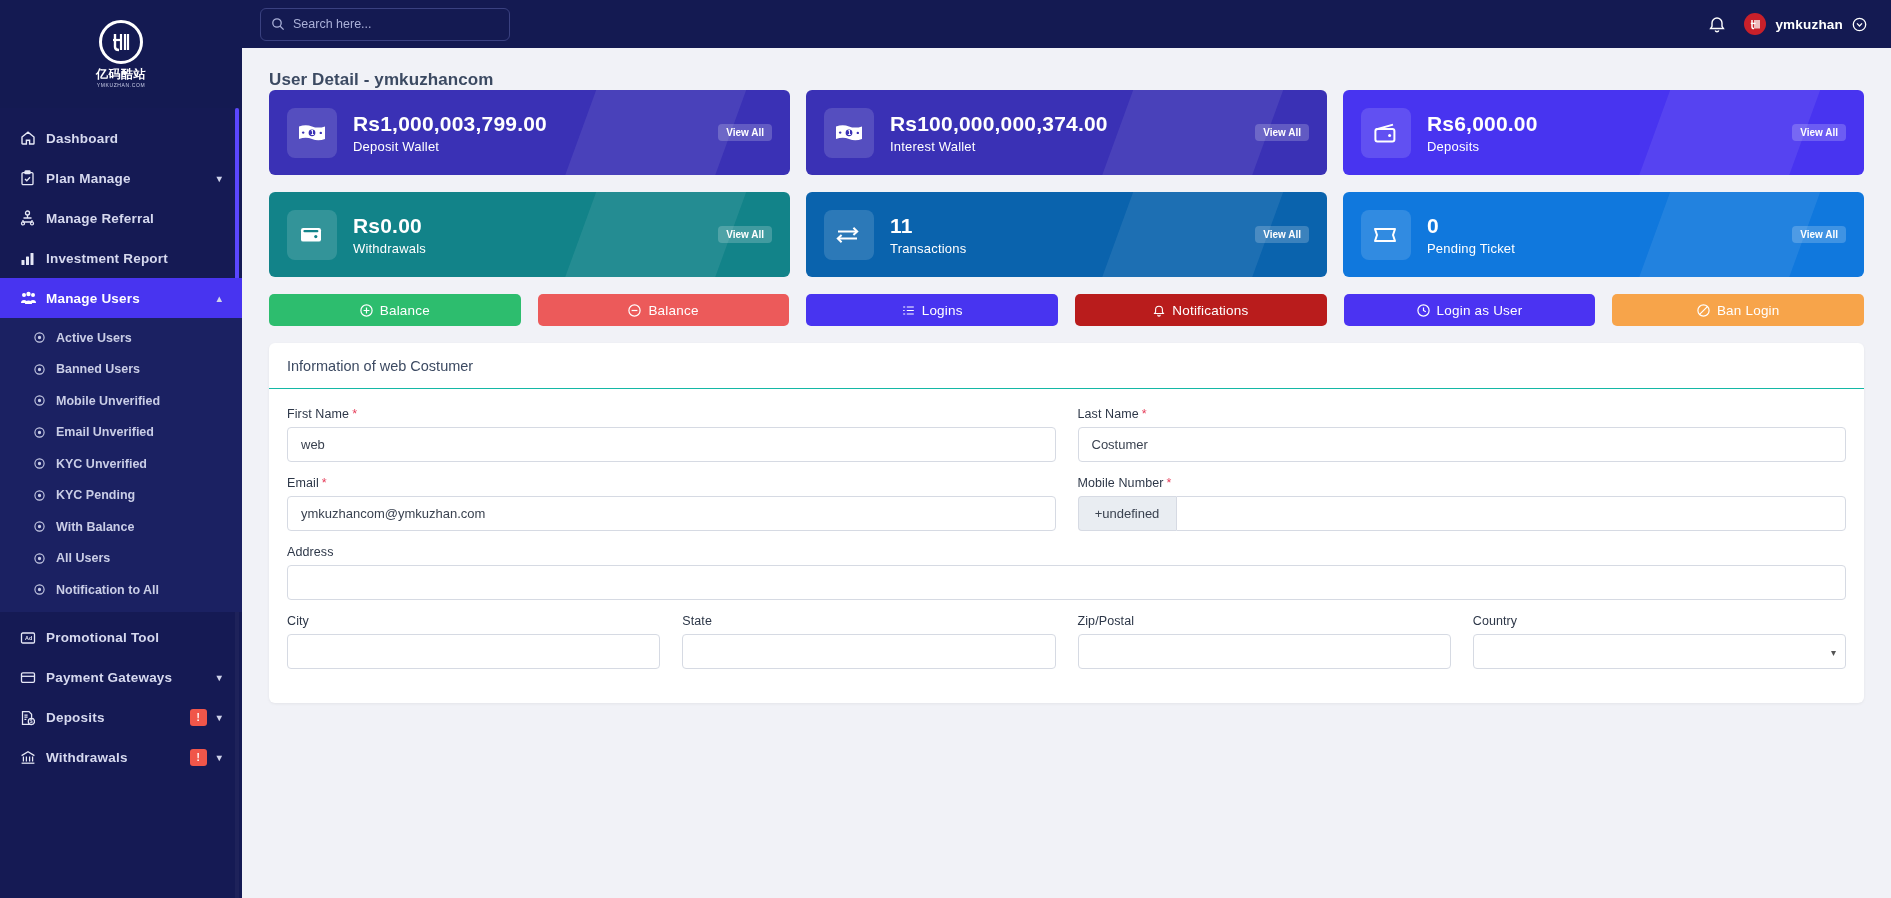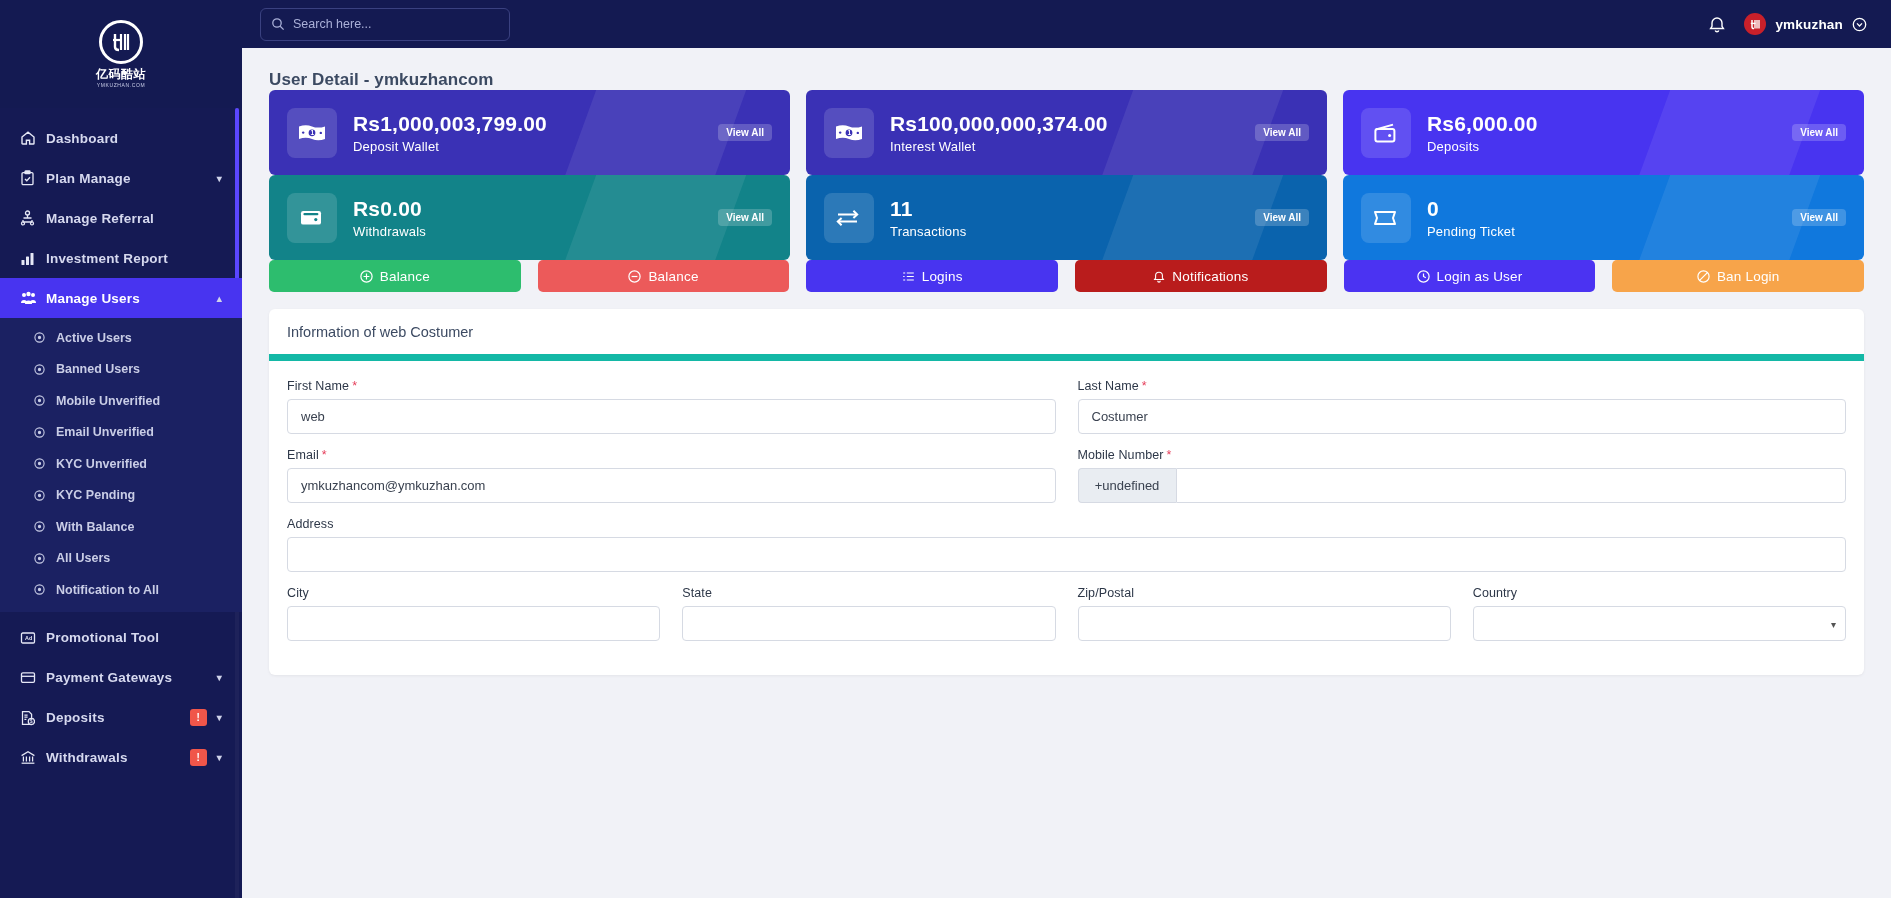--- a/index.html
+++ b/index.html
@@ -124,21 +124,21 @@
   .content {
     flex: 1; overflow: hidden; padding: 22px 27px 0 27px;
     background: #f1f2f7;
   }
   .page-title {
     font-size: 17px; color: #3c4a62; font-weight: 600;
     letter-spacing: .1px;
   }
 
   
-  .cards-row { display: flex; gap: 16px; }
+  .cards-row { display: flex; gap: 16px; margin-bottom: 17px; }
   .stat-card {
     flex: 1; height: 85px; border-radius: 6px;
     display: flex; align-items: center; padding: 0 18px;
     position: relative; overflow: hidden; color: #fff;
   }
   .stat-card .slash {
     position: absolute; right: 62px; top: -30px;
     width: 150px; height: 160px;
     background: rgba(255,255,255,0.08);
     transform: skewX(-20deg);
@@ -171,21 +171,21 @@
   }
   .act-btn .b-ico { display: flex; }
 
   
   .panel {
     background: #fff; border-radius: 6px;
     box-shadow: 0 1px 3px rgba(0,0,0,.06);
   }
   .panel-head {
     padding: 15px 18px 14px 18px;
-    border-bottom: 7px solid #14b8a6;
+    border-bottom: 1px solid #14b8a6;
     font-size: 14.5px; color: #3c4a62; font-weight: 500;
   }
   .panel-body { padding: 18px 18px 20px 18px; }
   .form-row { display: flex; gap: 22px; margin-bottom: 14px; }
   .form-group { flex: 1; }
   .form-label {
     font-size: 12.5px; color: #2d3748; font-weight: 500;
     margin-bottom: 6px; display: block; letter-spacing: .1px;
   }
   .req { color: #e53e5a; margin-left: 3px; }

